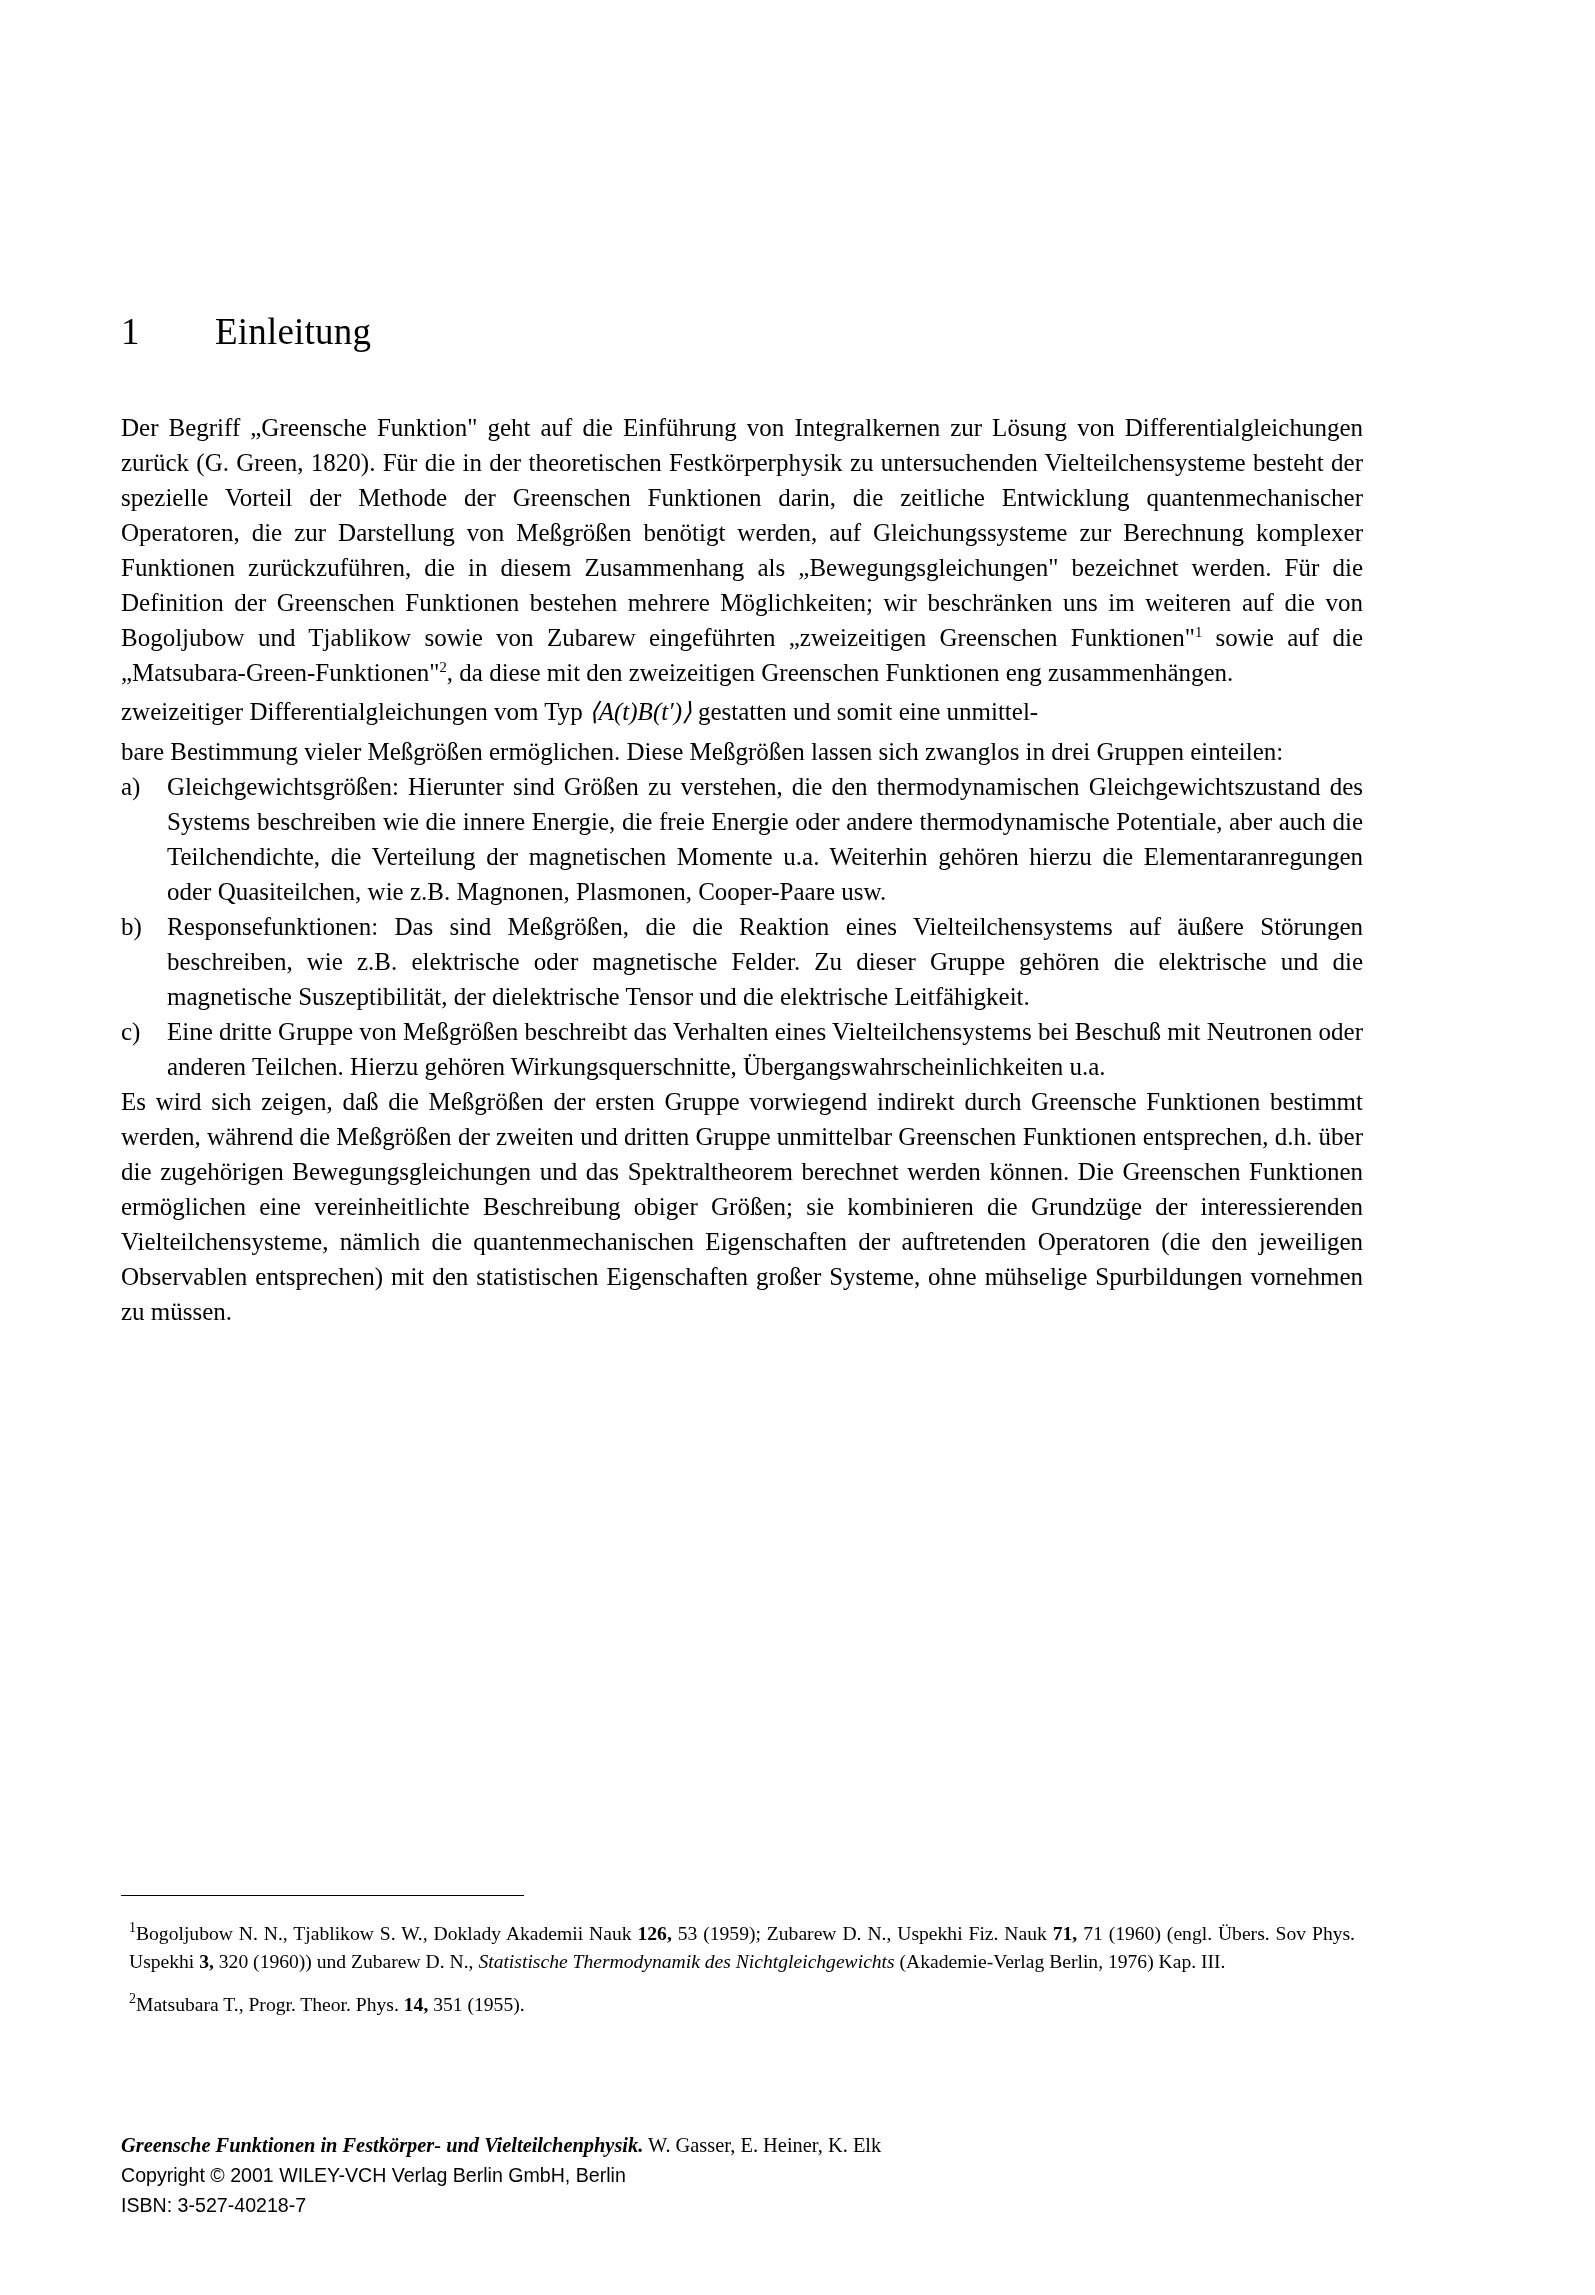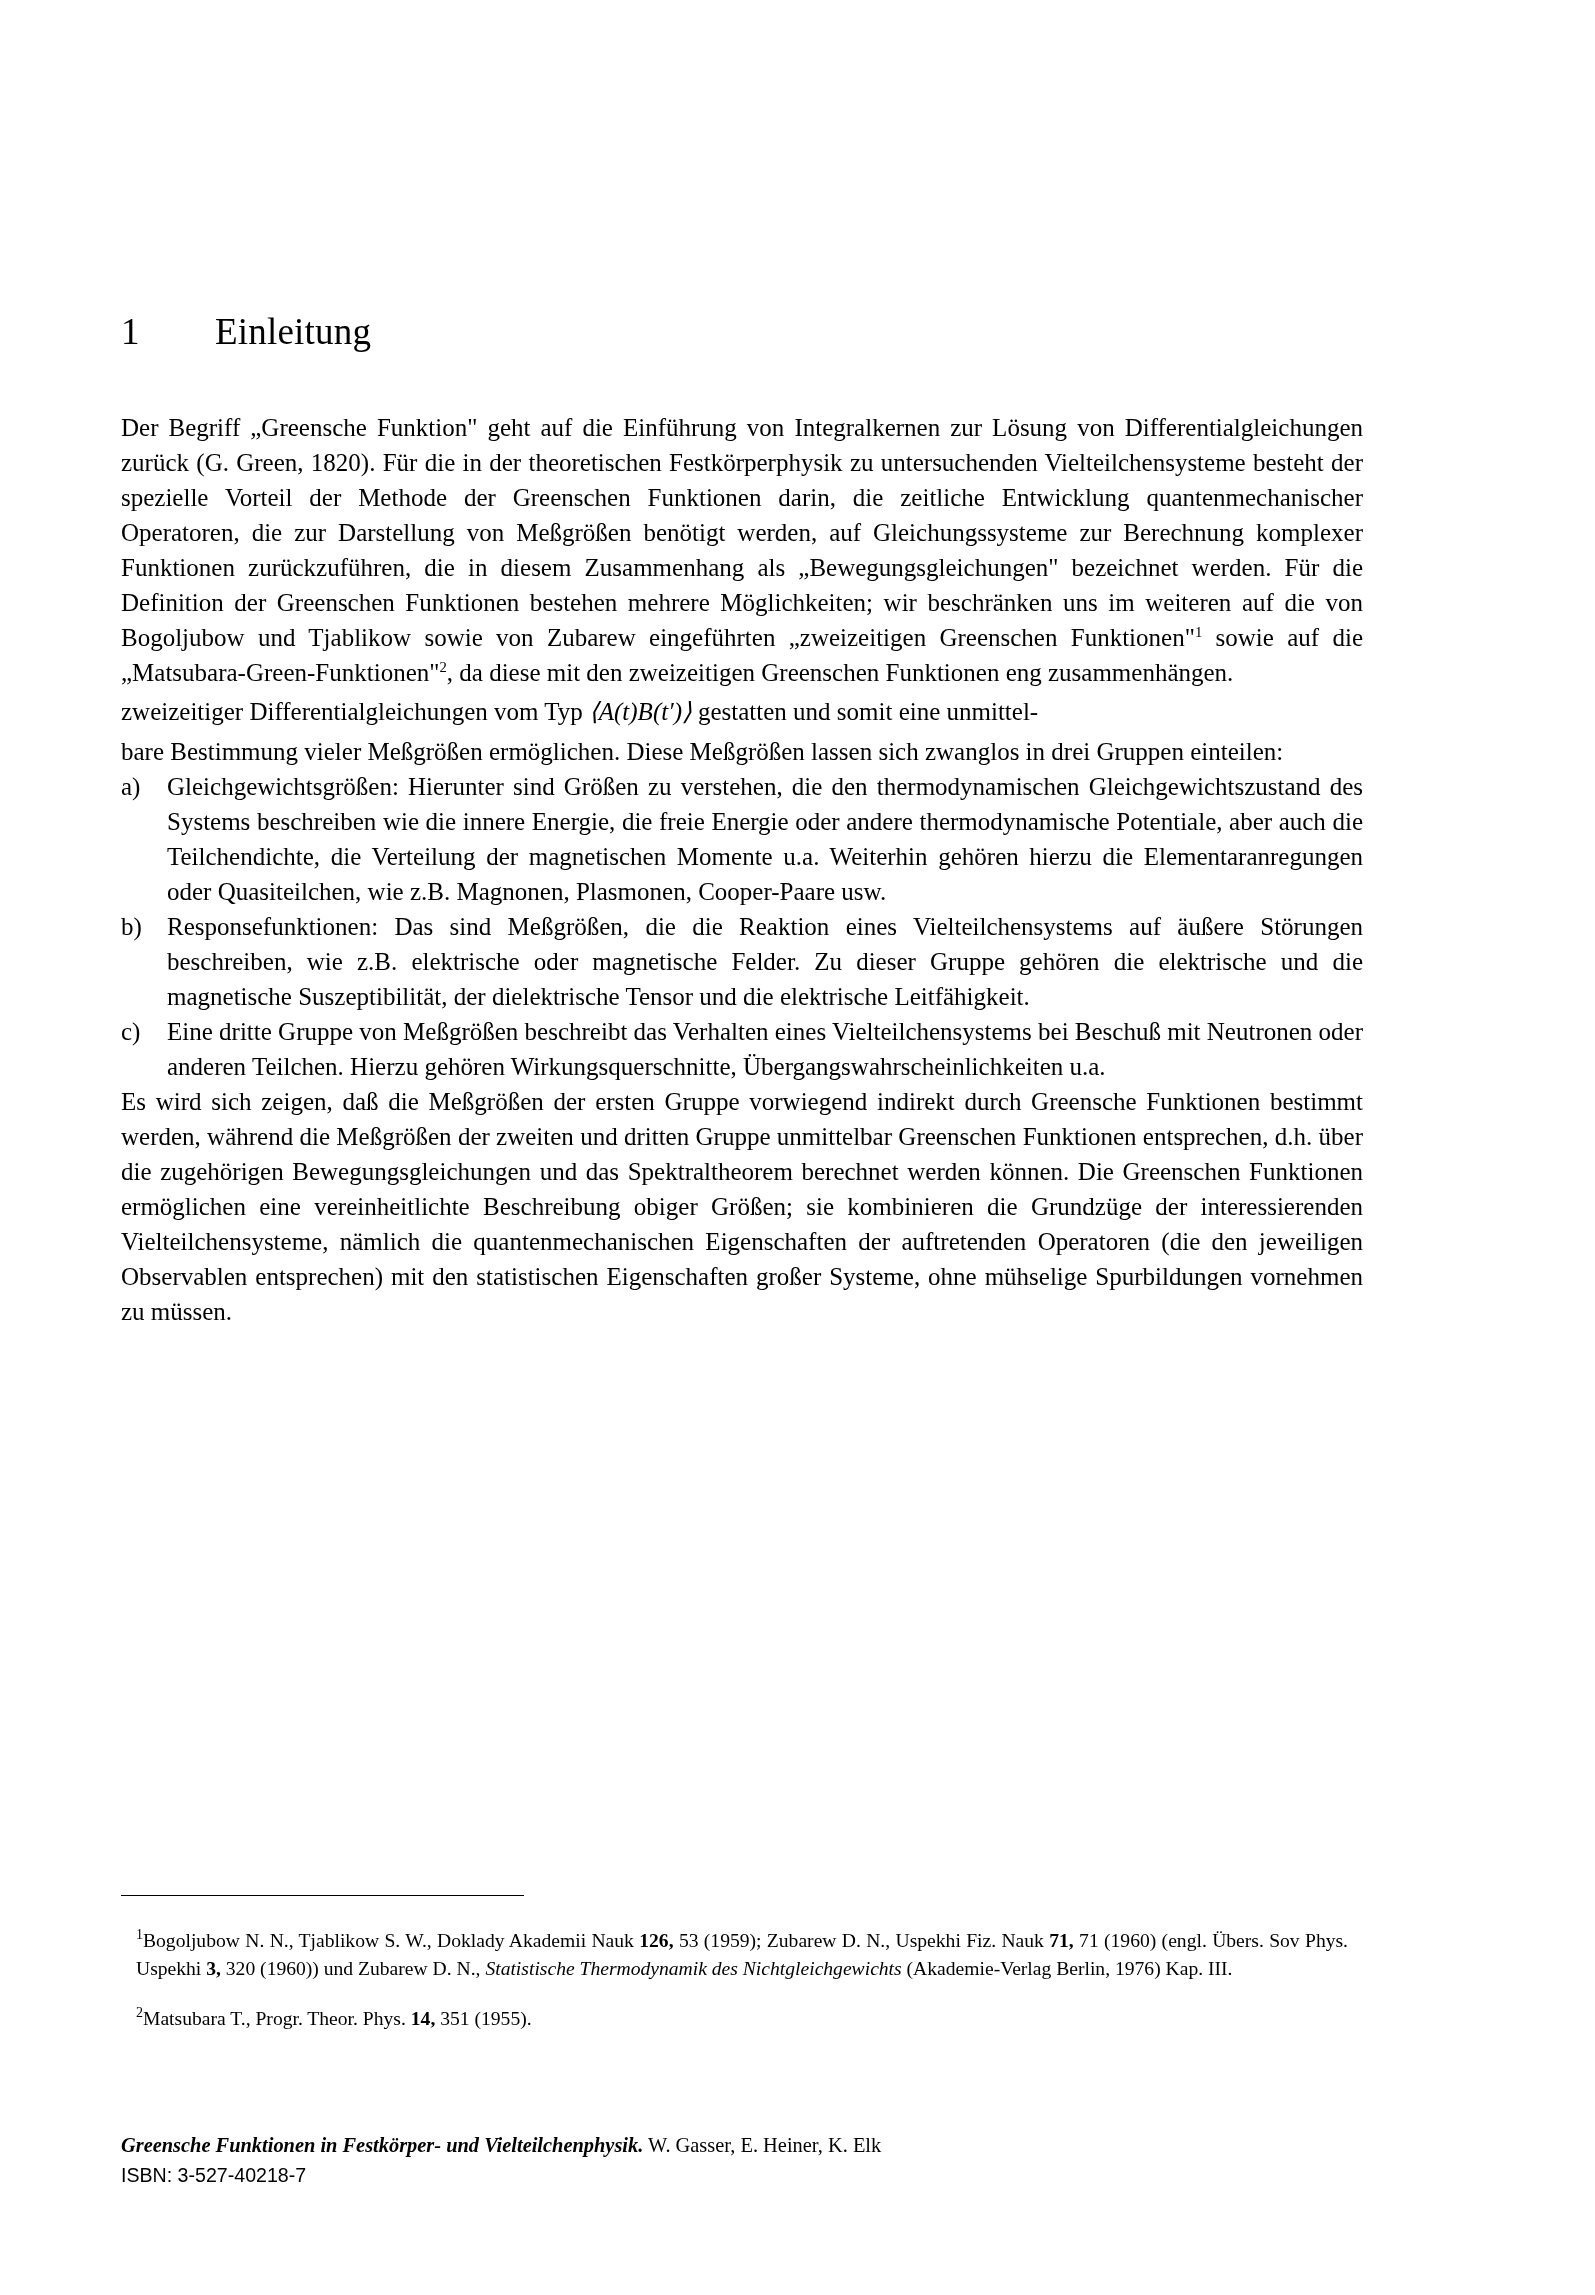--- a/index.html
+++ b/index.html
@@ -102,21 +102,21 @@
   .footnotes {
     position: absolute;
     left: 121px;
     top: 1906px;
     width: 1242px;
     font-size: 19.6px;
     line-height: 28.6px;
     text-align: justify;
   }
   .footnotes p {
-    margin: 15px;
+    margin: 8px;
   }
   .fn-sup {
     font-size: 14px;
     vertical-align: super;
   }
   .fn-bold { font-weight: bold; }
   .fn-ital { font-style: italic; }
 
   
   .colophon {
@@ -188,17 +188,18 @@
 
   <div class="footnote-rule"></div>
 
   <div class="footnotes">
     <p><span class="fn-sup">1</span><span><span>Bogoljubow N. N., Tjablikow S. W., Doklady Akademii Nauk </span><span class="fn-bold">126,</span><span> 53 (1959); Zubarew D. N., Uspekhi Fiz. Nauk </span><span class="fn-bold">71,</span><span> 71 (1960) (engl. Übers. Sov Phys. Uspekhi </span><span class="fn-bold">3,</span><span> 320 (1960)) und Zubarew D. N., </span><span class="fn-ital">Statistische Thermodynamik des Nichtgleichgewichts </span><span>(Akademie-Verlag Berlin, 1976) Kap. III.</span></span></p>
     <p><span class="fn-sup">2</span><span><span>Matsubara T., Progr. Theor. Phys. </span><span class="fn-bold">14,</span><span> 351 (1955).</span></span></p>
   </div>
 
   <div class="colophon">
     <div class="line1"><span class="ital">Greensche Funktionen in Festkörper- und Vielteilchenphysik.</span><span> W. Gasser, E. Heiner, K. Elk</span></div>
+    <div class="line2">Copyright © 2001 WILEY-VCH Verlag Berlin GmbH, Berlin</div>
     <div class="line3">ISBN: 3-527-40218-7</div>
   </div>
 
 </div>
 
 
 </body></html>

